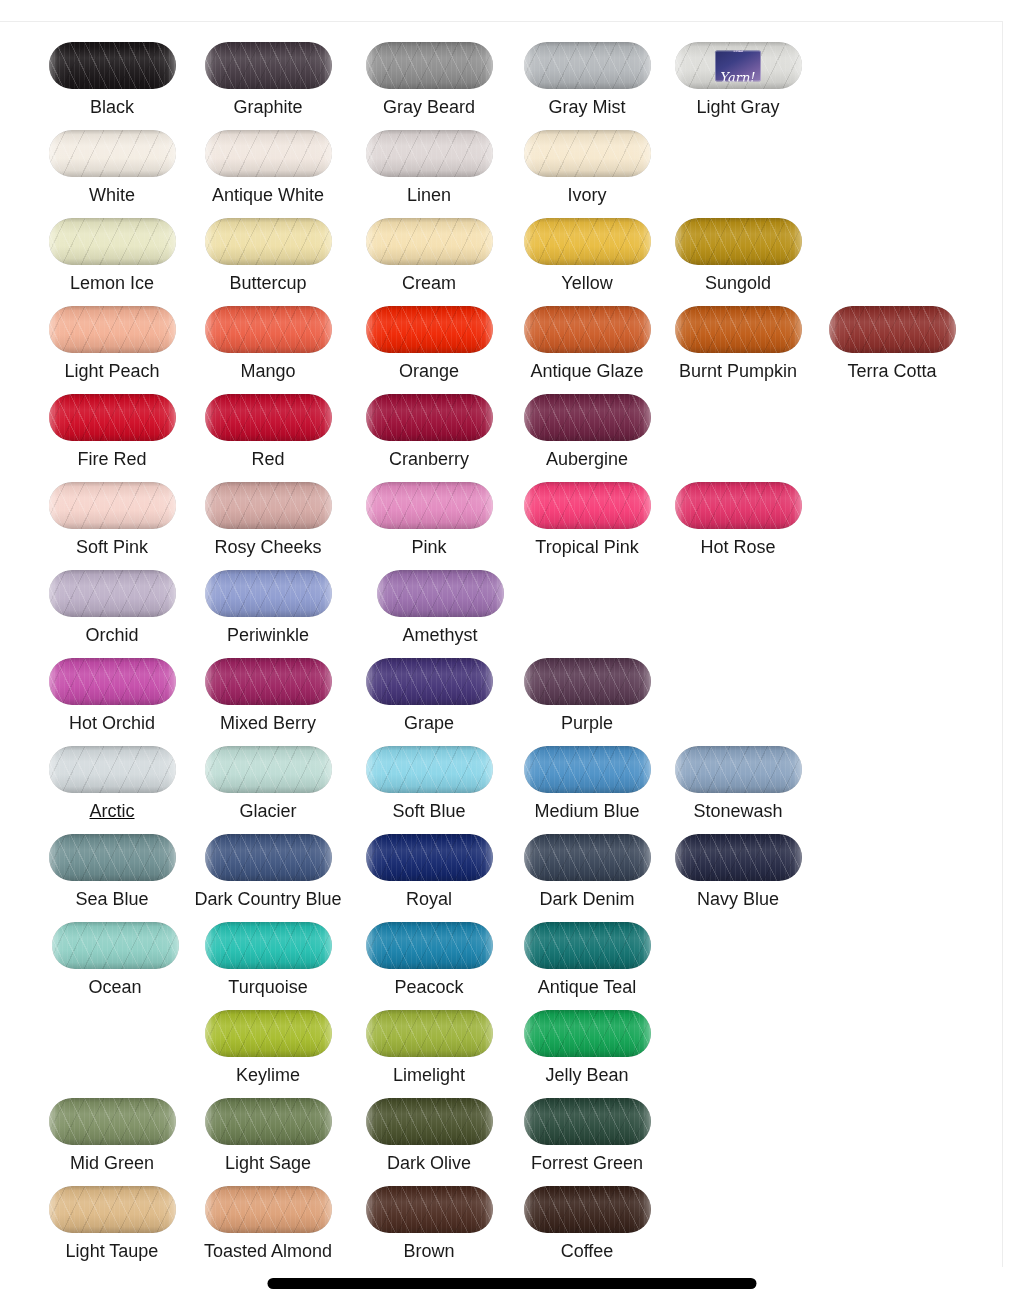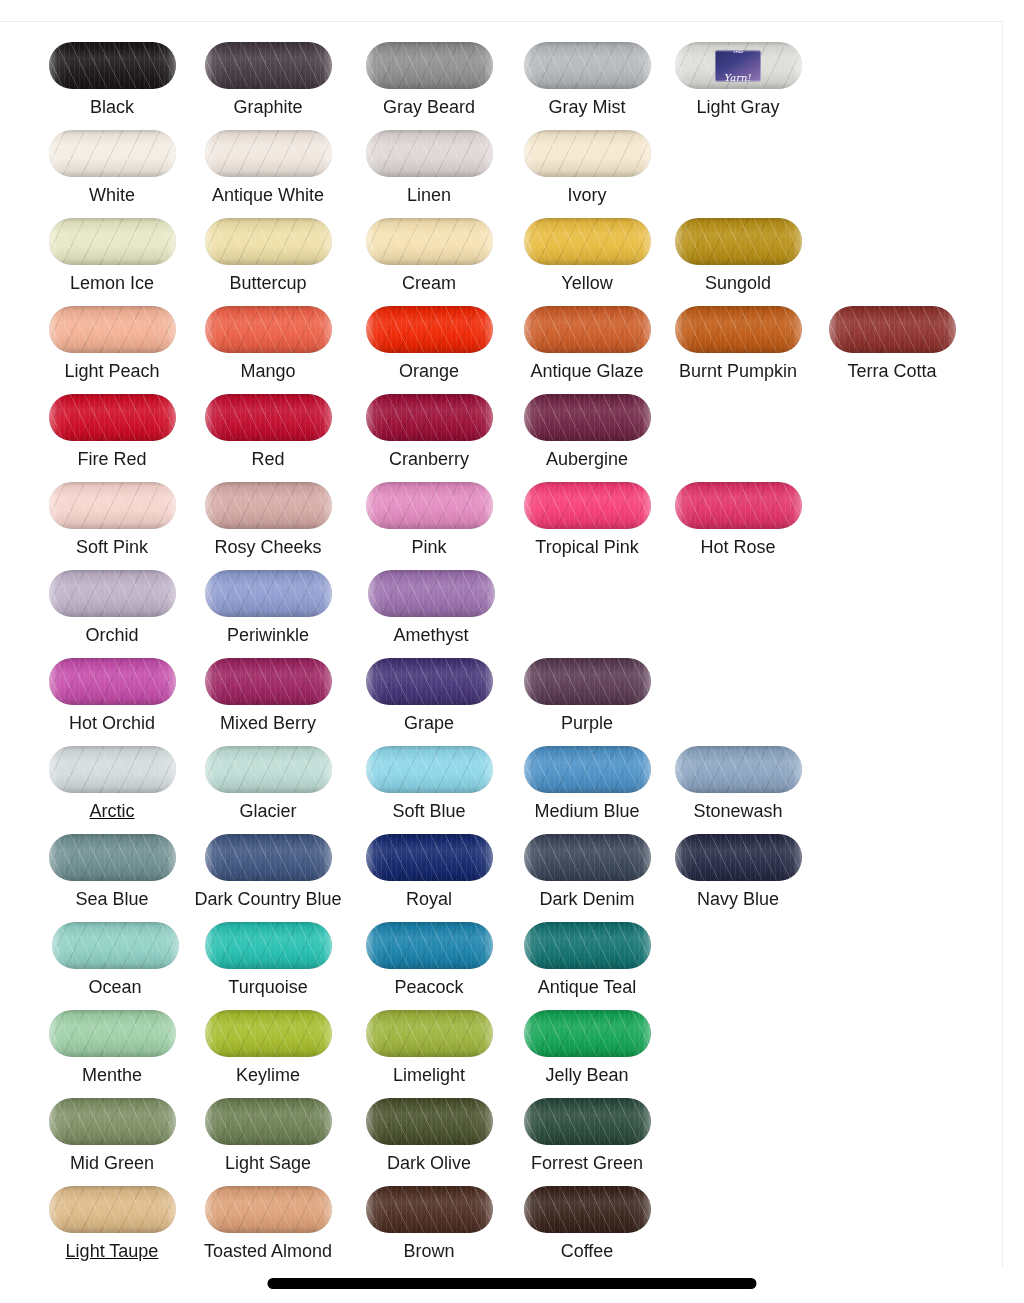--- a/index.html
+++ b/index.html
@@ -134,21 +134,21 @@
     letter-spacing: 0.4px;
     color: #ffffff;
     font-weight: bold;
   }
   .skein .band .b2 {
     font-size: 4.5px;
     color: #f2e2ff;
     font-weight: bold;
   }
   .skein .band .b3 {
-    font-size: 10px;
+    font-size: 13px;
     color: #ffffff;
     font-family: "DejaVu Serif", serif;
     font-style: italic;
     margin-top: 18px;
   }
   .skein .band .b4 {
     font-size: 3px;
     color: #cfc4e8;
     margin-top: 1px;
     letter-spacing: 0.2px;
@@ -482,21 +482,21 @@
         </div>
         <div class="swatch-cell" style="left: 190px;">
           <div class="skein">
             <div class="body" style="background: rgb(141, 155, 208);"></div>
             <div class="strands"></div>
             <div class="shade"></div>
             <div class="ends"></div>
           </div>
           <div class="swatch-label">Periwinkle</div>
         </div>
-        <div class="swatch-cell" style="left: 353px;">
+        <div class="swatch-cell" style="left: 362px;">
           <div class="skein">
             <div class="body" style="background: rgb(155, 111, 174);"></div>
             <div class="strands"></div>
             <div class="shade"></div>
             <div class="ends"></div>
           </div>
           <div class="swatch-label">Amethyst</div>
         </div>
       </div>
       <div class="swatch-row">
@@ -663,29 +663,20 @@
           <div class="skein">
             <div class="body" style="background: rgb(17, 113, 111);"></div>
             <div class="strands"></div>
             <div class="shade"></div>
             <div class="ends"></div>
           </div>
           <div class="swatch-label">Antique Teal</div>
         </div>
       </div>
       <div class="swatch-row">
-        <div class="swatch-cell" style="left: 34px;">
-          <div class="skein">
-            <div class="body" style="background: rgb(156, 207, 165);"></div>
-            <div class="strands"></div>
-            <div class="shade"></div>
-            <div class="ends"></div>
-          </div>
-          <div class="swatch-label">Menthe</div>
-        </div>
         <div class="swatch-cell" style="left: 190px;">
           <div class="skein">
             <div class="body" style="background: rgb(166, 188, 43);"></div>
             <div class="strands"></div>
             <div class="shade"></div>
             <div class="ends"></div>
           </div>
           <div class="swatch-label">Keylime</div>
         </div>
         <div class="swatch-cell" style="left: 351px;">
@@ -739,21 +730,21 @@
           <div class="skein">
             <div class="body" style="background: rgb(42, 74, 60);"></div>
             <div class="strands"></div>
             <div class="shade"></div>
             <div class="ends"></div>
           </div>
           <div class="swatch-label">Forrest Green</div>
         </div>
       </div>
       <div class="swatch-row">
-        <div class="swatch-cell" style="left: 34px; text-decoration: underline;">
+        <div class="swatch-cell" style="left: 34px;">
           <div class="skein">
             <div class="body" style="background: rgb(221, 185, 134);"></div>
             <div class="strands"></div>
             <div class="shade"></div>
             <div class="ends"></div>
           </div>
           <div class="swatch-label">Light Taupe</div>
         </div>
         <div class="swatch-cell" style="left: 190px;">
           <div class="skein">

